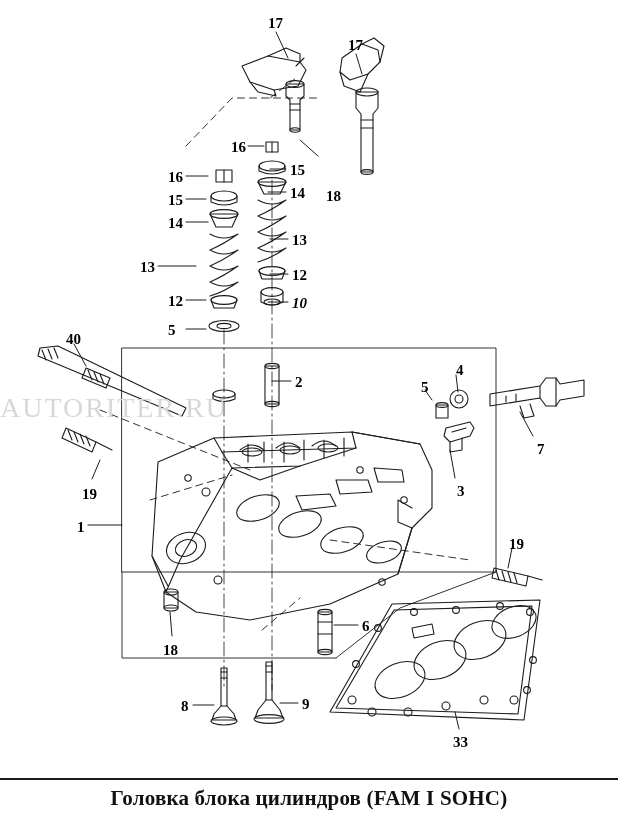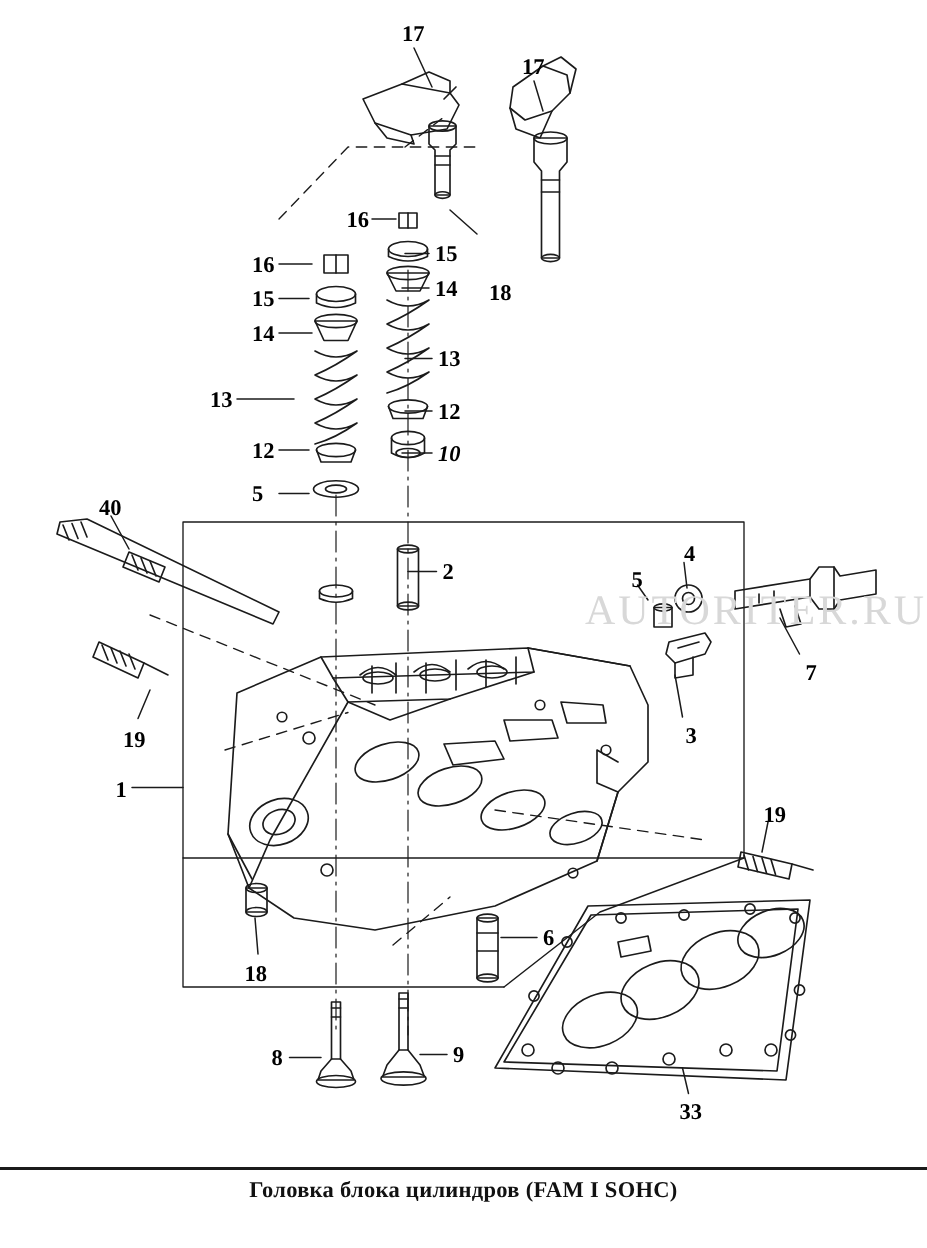--- a/index.html
+++ b/index.html
@@ -21,28 +21,28 @@
     color:#000;
     white-space:nowrap;
     line-height:1;
   }
   #caption{
     position:absolute;
     left:0; top:786px; width:618px;
     text-align:center;
     font-family:"Liberation Serif", serif;
     font-weight:700;
-    font-size:15px;
+    font-size:21px;
     letter-spacing:0.2px;
     color:#111;
   }
   #watermark{
     position:absolute;
     left:0; top:392px; width:618px;
-    text-align:right;
+    text-align:left;
     font-family:"Liberation Serif", serif;
     font-size:28px;
     letter-spacing:2px;
     color:#d8d8d8;
     font-weight:400;
     pointer-events:none;
     user-select:none;
   }
   #rule{
     position:absolute;left:0;top:778px;width:618px;height:2px;background:#1b1b1b;

